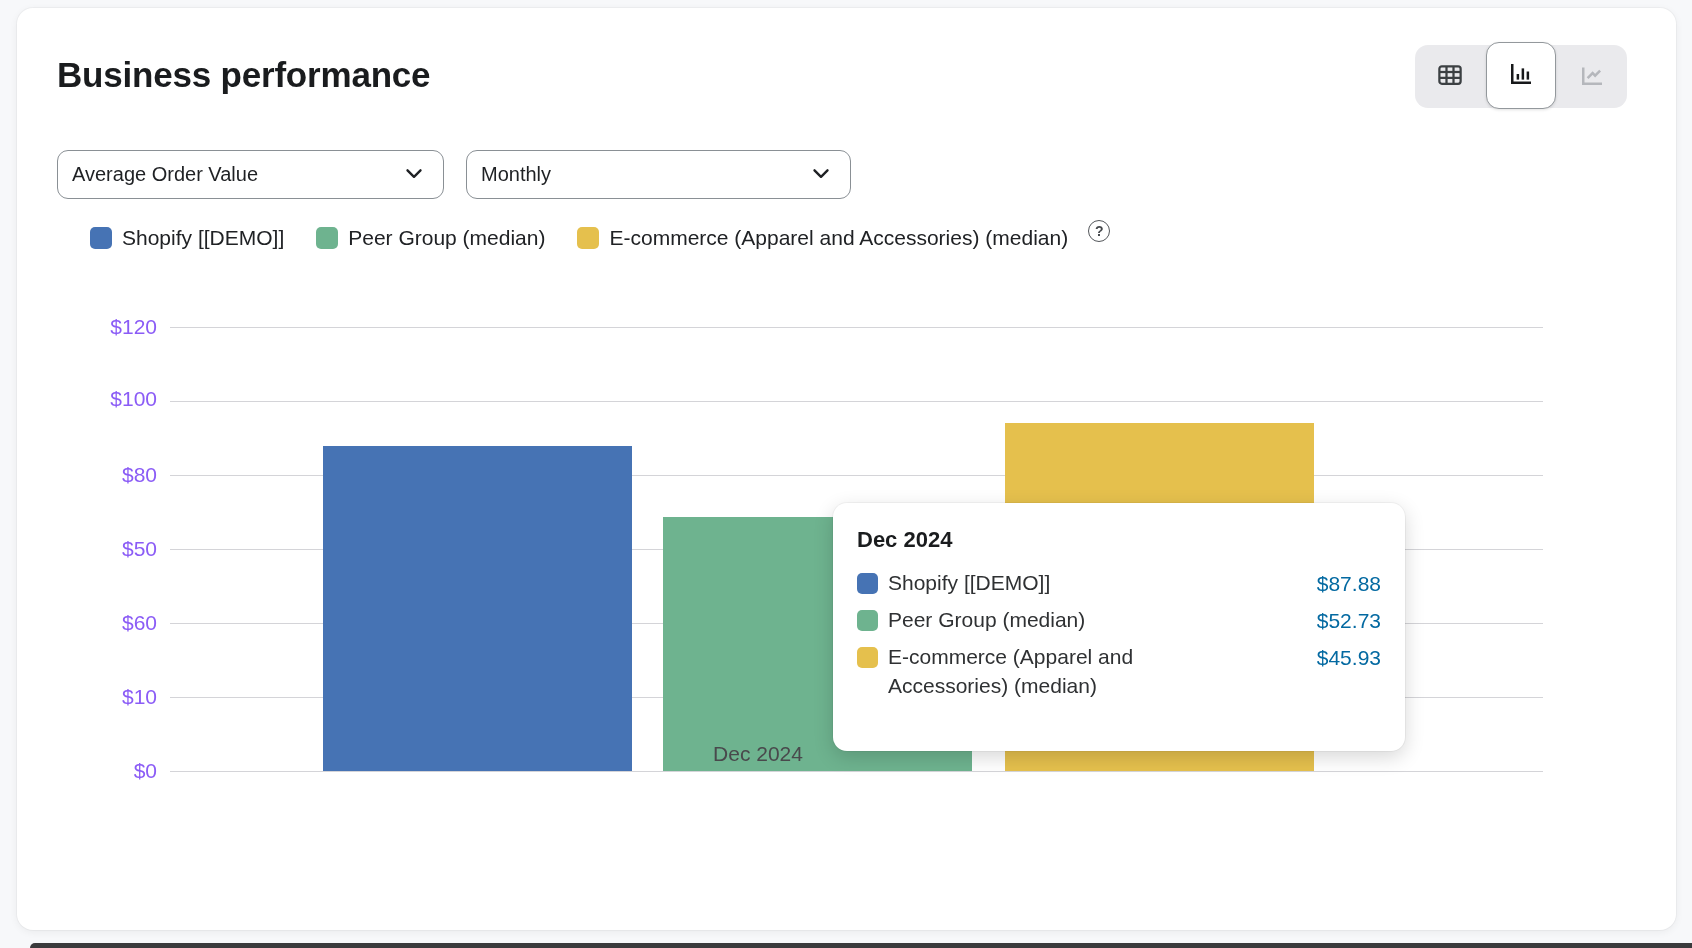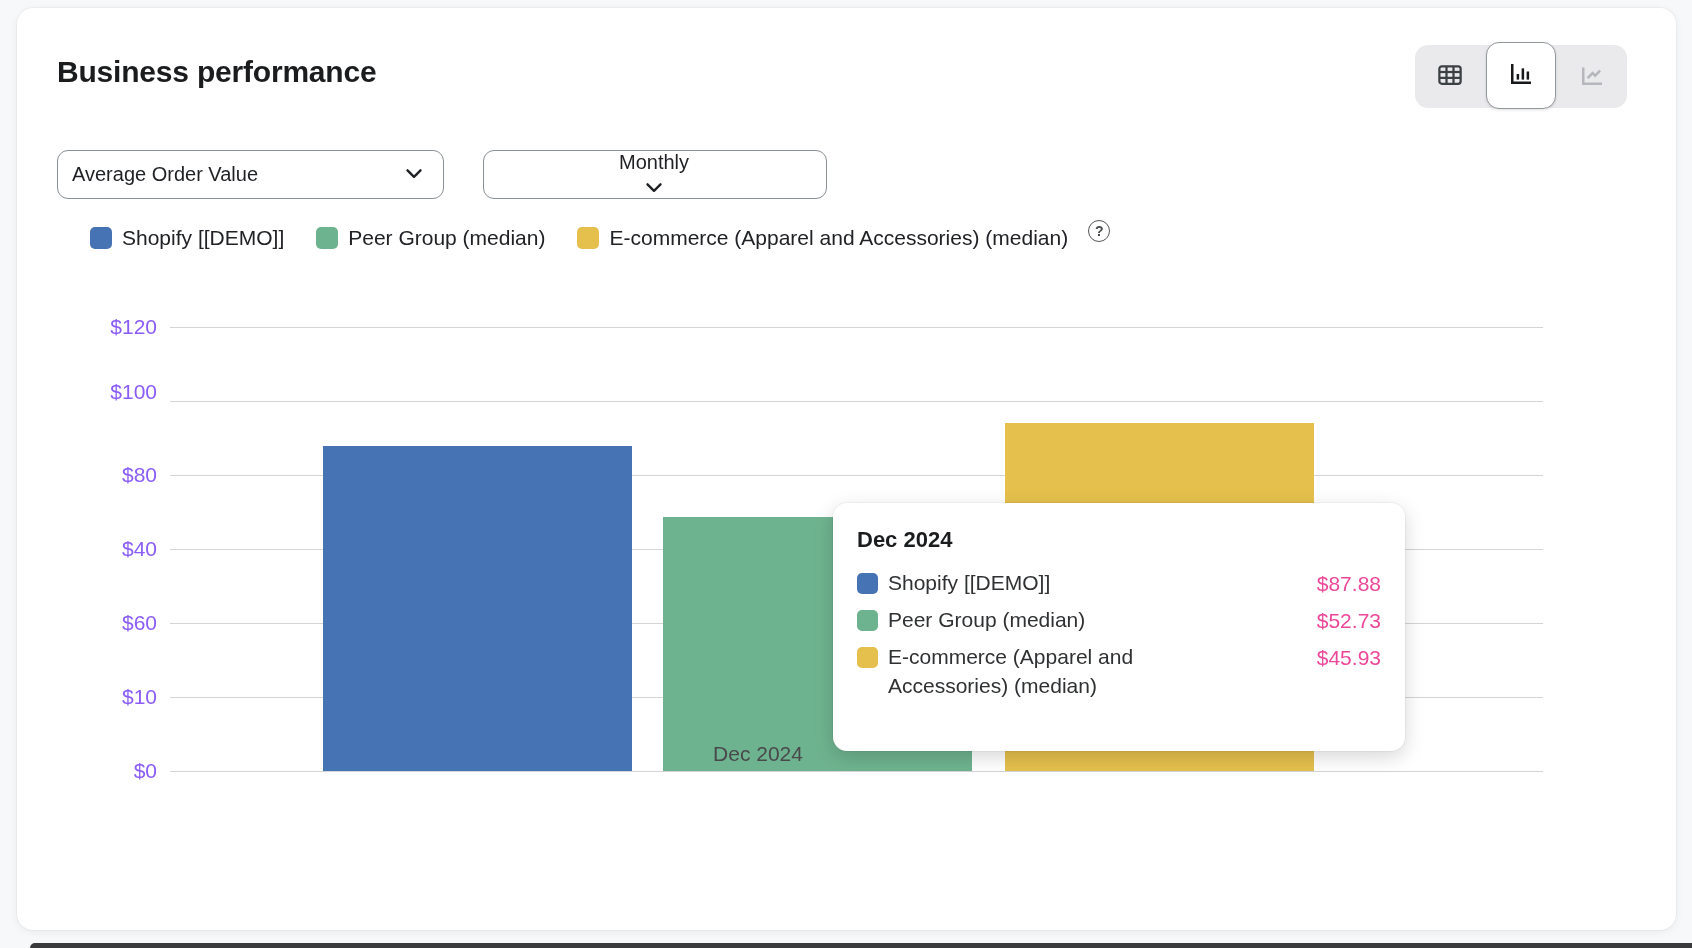--- a/index.html
+++ b/index.html
@@ -10,33 +10,33 @@
     color:#202225;
     position:relative;
   }
   .card {
     position:absolute; left:17px; top:8px; width:1659px; height:922px;
     background:#ffffff; border-radius:16px;
     box-shadow:0 0 0 1px rgba(0,0,0,0.03), 0 2px 8px rgba(0,0,0,0.06);
   }
   .page-title {
     position:absolute; left:40px; top:47px;
-    font-size:30px; font-weight:700; color:#1a1c1e; letter-spacing:-0.2px;
+    font-size:35px; font-weight:700; color:#1a1c1e; letter-spacing:-0.2px;
   }
   
   .select {
     position:absolute; top:142px; height:49px;
     border:1px solid #8a9095; border-radius:11px; background:#fff;
     display:flex; align-items:center; justify-content:space-between;
     padding:0 16px 0 14px; cursor:pointer;
   }
   .select .sel-label { font-size:20px; color:#1f2124; }
   .select svg { flex:none; }
   .select-metric { left:40px; width:387px; }
-  .select-period { left:466px; width:344px;flex-direction:column; }
+  .select-period { left:449px; width:385px; }
   
   .seg {
     position:absolute; left:1398px; top:37px; width:212px; height:63px;
     background:#eaeaed; border-radius:13px;
     display:flex; align-items:center; justify-content:space-between;
   }
   .seg-btn {
     width:70px; height:63px; display:flex; align-items:center; justify-content:center;
     cursor:pointer; background:transparent; border:none;
   }
@@ -79,21 +79,21 @@
   .tooltip {
     position:absolute; left:816px; top:495px; width:572px; min-height:248px;
     background:#ffffff; border-radius:14px;
     box-shadow:0 0 0 1px rgba(0,0,0,0.04), 0 6px 20px rgba(0,0,0,0.16);
     padding:24px 24px 22px 24px; z-index:5;
   }
   .tooltip-title { font-size:22px; font-weight:700; color:#1a1c1e; margin-bottom:16px; }
   .tooltip-row { display:flex; align-items:flex-start; margin-bottom:7px; }
   .tooltip-swatch { width:21px; height:21px; border-radius:5px; flex:none; margin-top:4px; }
   .tooltip-label { font-size:21px; color:#2f3133; margin-left:10px; max-width:310px; line-height:1.38; }
-  .tooltip-value { font-size:21px; color:#ec4899; margin-left:auto; line-height:1.38; padding-top:1px; }
+  .tooltip-value { font-size:21px; color:#0369a1; margin-left:auto; line-height:1.38; padding-top:1px; }
   
   .bottom-strip {
     position:absolute; left:30px; bottom:0; width:1662px; height:5px;
     background:#3a3a3c; border-top-left-radius:5px;
   }
 </style>
 </head>
 <body>
 
 <div class="card">
@@ -165,23 +165,23 @@
           <span class="legend-label">E-commerce (Apparel and Accessories) (median)</span>
         </span>
       </span>
     <span class="help-icon">?</span>
   </div>
 
   <div class="yticks" id="ytick-col">
       <div class="ytick-label" style="top: 444px;">$0</div>
       <div class="ytick-label" style="top: 370px;">$10</div>
       <div class="ytick-label" style="top: 296px;">$60</div>
-      <div class="ytick-label" style="top: 222px;">$40</div>
+      <div class="ytick-label" style="top: 222px;">$50</div>
       <div class="ytick-label" style="top: 148px; margin-left: 48px;">$80</div>
-      <div class="ytick-label" style="top: 65px;">$100</div>
+      <div class="ytick-label" style="top: 72px;">$100</div>
       <div class="ytick-label" style="top: 0px;">$120</div>
     </div>
 
   <div class="plot" id="plot-area">
       <div class="gridline" style="top: 444px; background: rgb(212, 212, 216);"></div>
       <div class="gridline" style="top: 370px; background: rgb(212, 212, 216);"></div>
       <div class="gridline" style="top: 296px; background: rgb(212, 212, 216);"></div>
       <div class="gridline" style="top: 222px; background: rgb(212, 212, 216);"></div>
       <div class="gridline" style="top: 148px; background: rgb(212, 212, 216);"></div>
       <div class="gridline" style="top: 74px; background: rgb(212, 212, 216);"></div>

